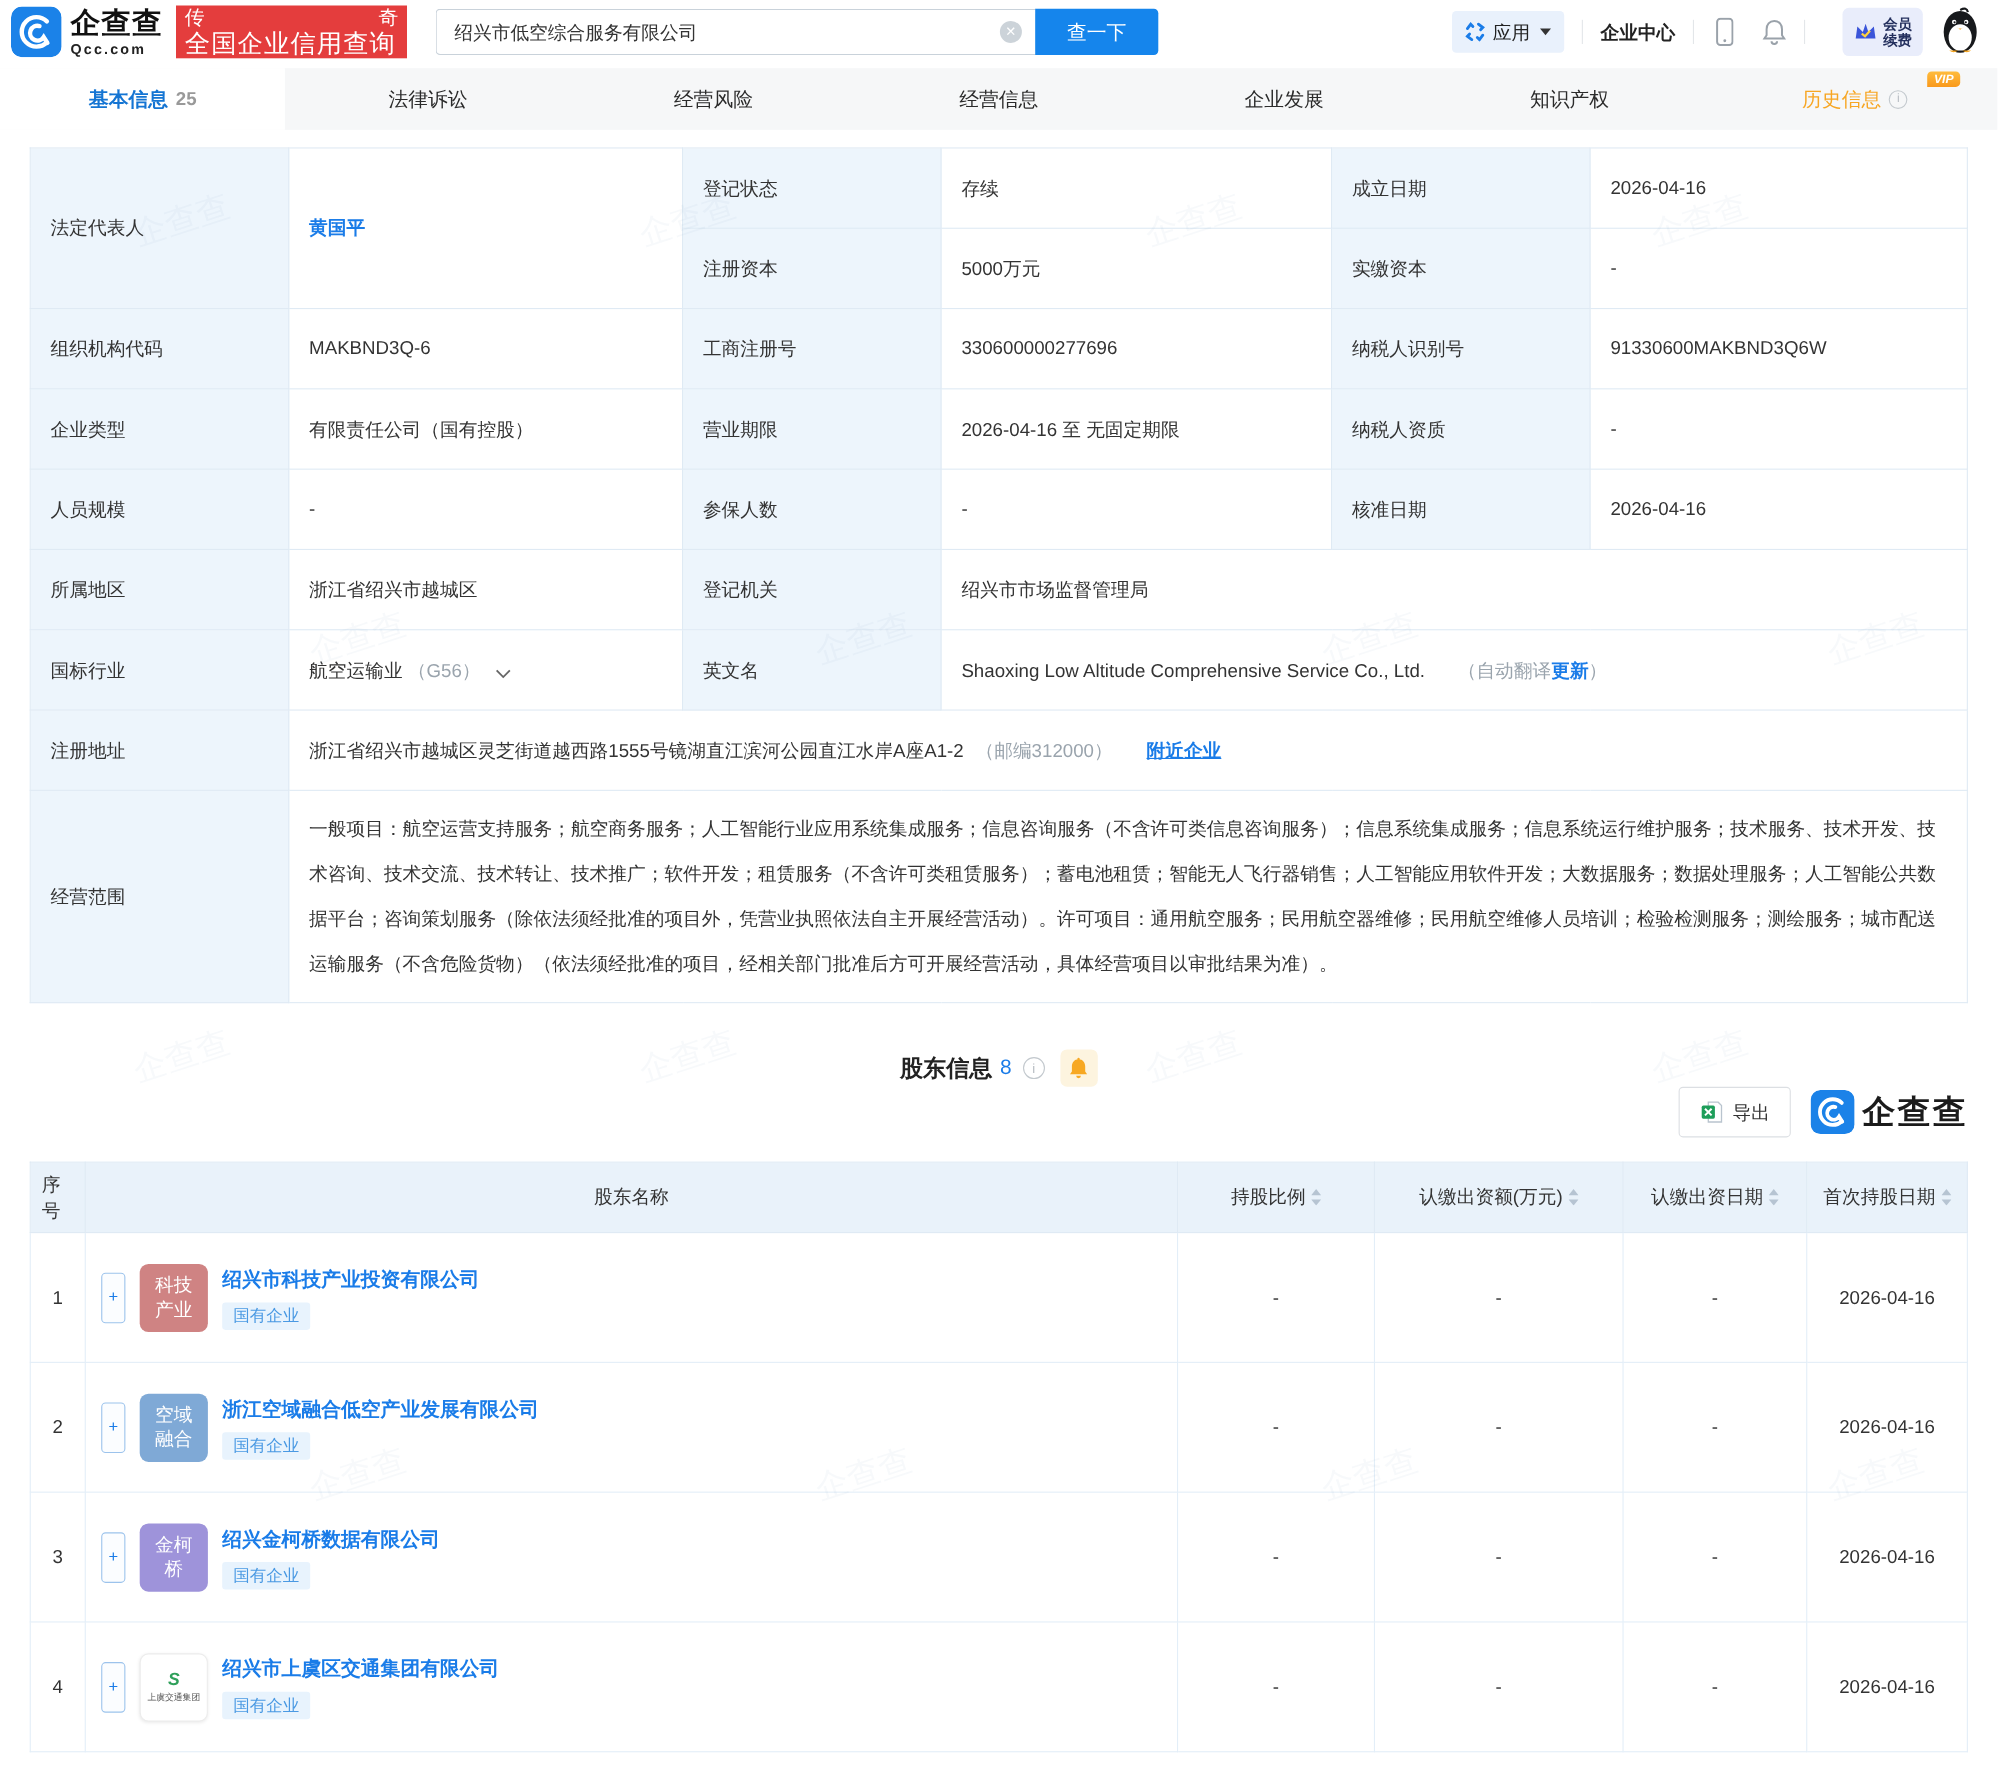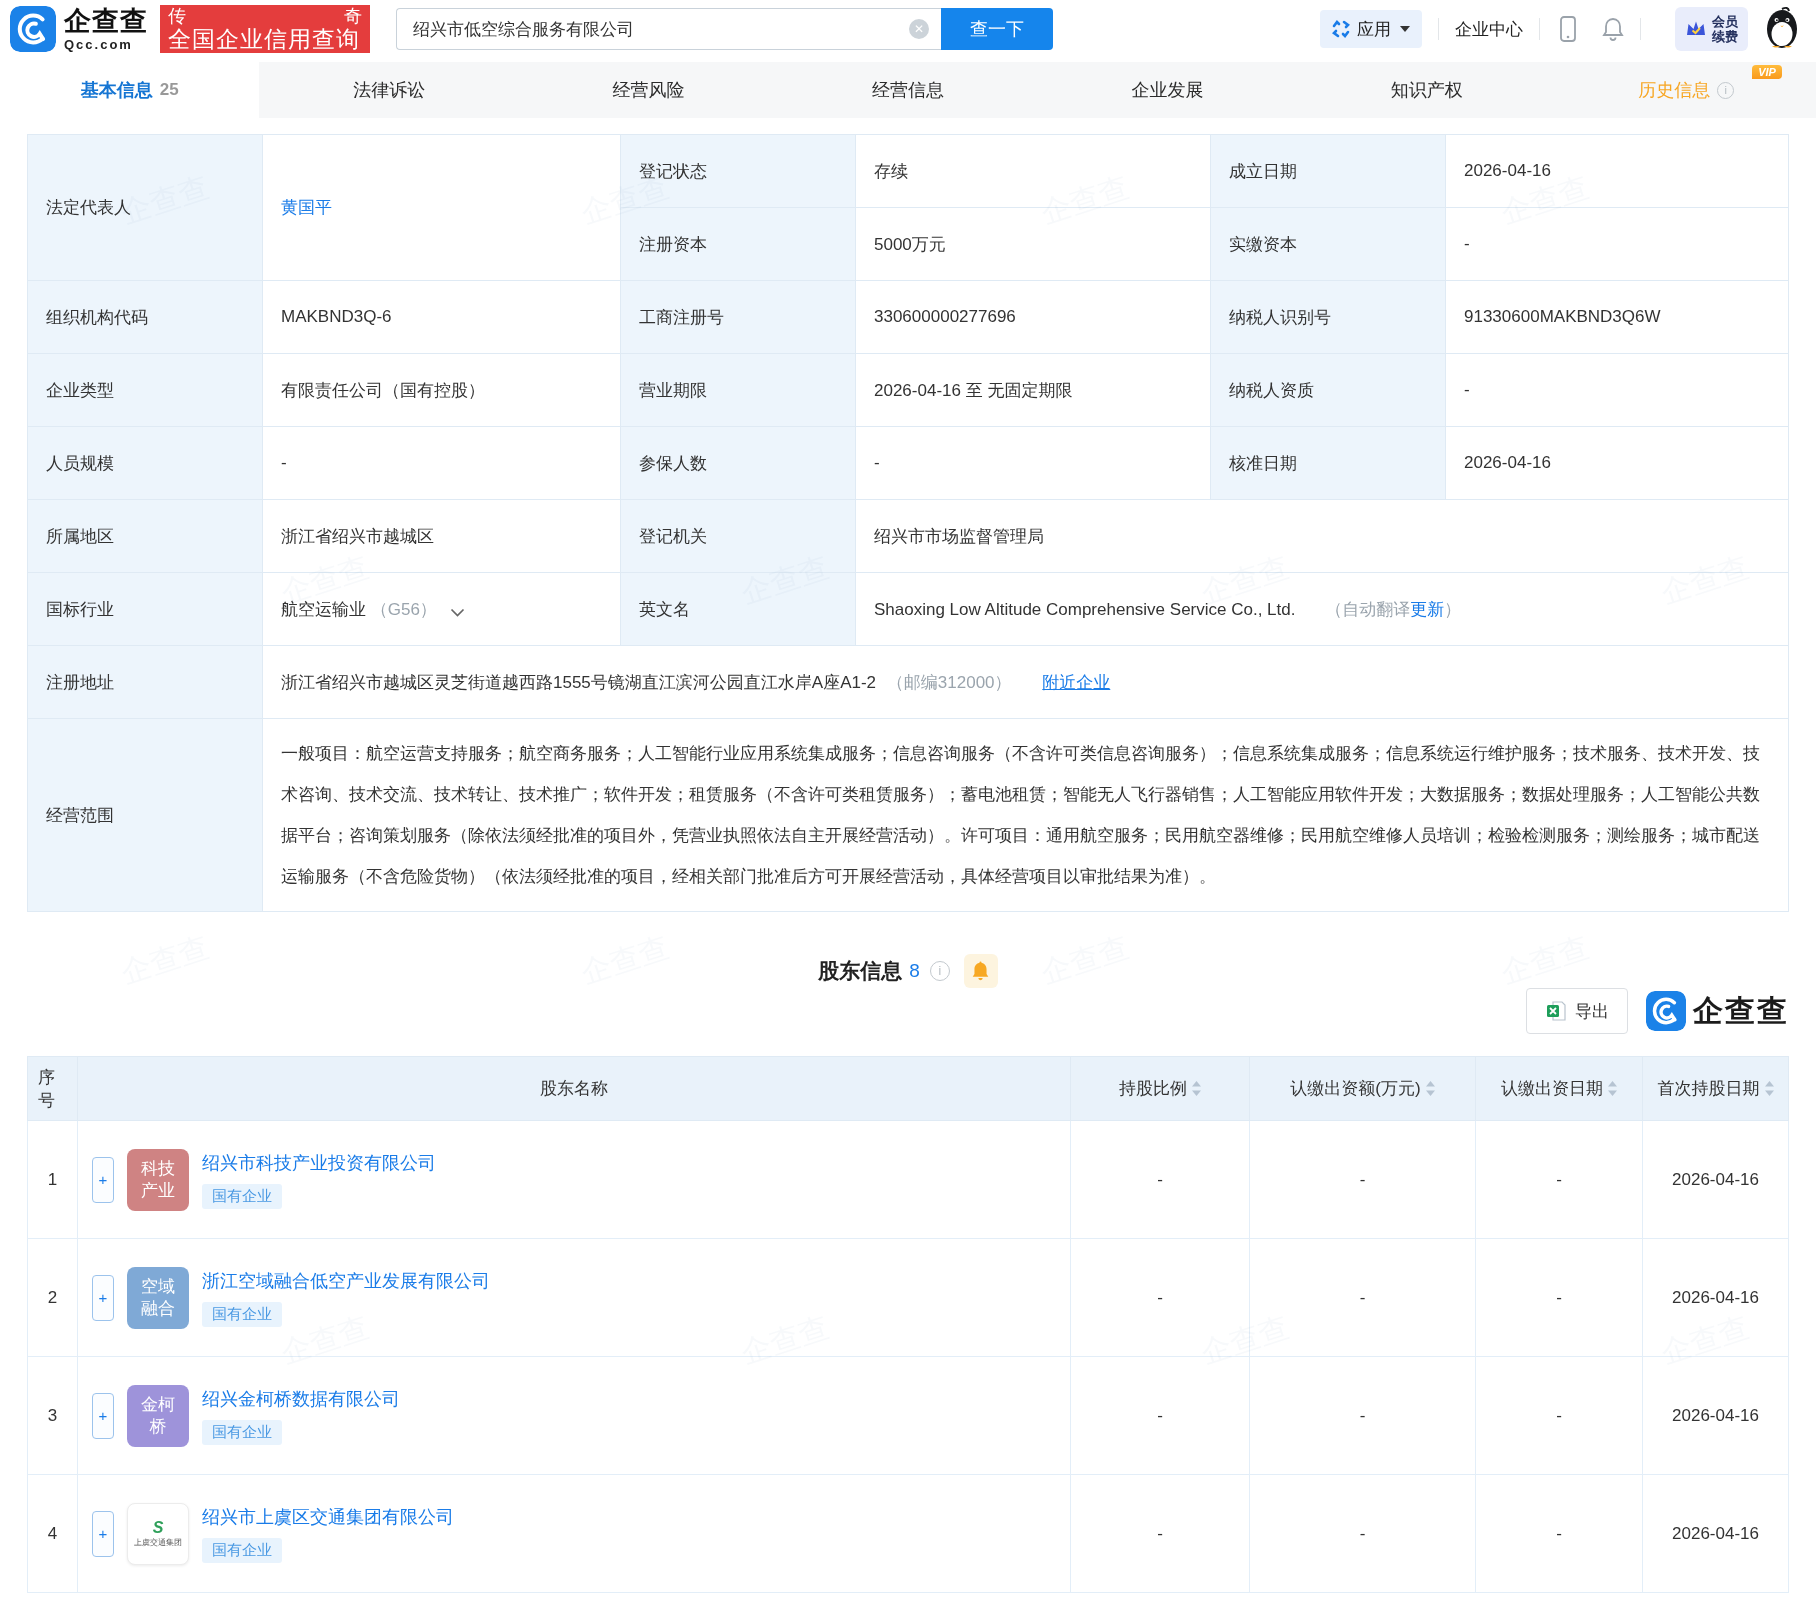--- a/index.html
+++ b/index.html
@@ -1,21 +1,21 @@
 <!DOCTYPE html>
 <html><head>
 <meta charset="utf-8">
 <style>
   * { box-sizing: border-box; margin: 0; padding: 0; }
   html,body { width: 1816px; height: 1608px; }
   body {
     overflow: hidden; background: #fff; position: relative;
     font-family: "Liberation Sans", "DejaVu Sans", sans-serif; color: #333;
   }
-  a { text-decoration: none; }
+  a { text-decoration: none; font-weight: bold; }
   .link { color: #1a7ce8; cursor: pointer; }
   .gray { color: #9aa4ad; }
 
   
   .header { display: flex; align-items: center; height: 58px; padding: 0 14px 0 10px; }
   .brand { display: flex; align-items: center; gap: 8px; }
   .brand-icon { width: 46px; height: 46px; border-radius: 10px; flex: none; }
   .brand-text { line-height: 1; }
   .brand-name { font-size: 27px; font-weight: 700; color: #111; letter-spacing: 1px; }
   .brand-domain { font-size: 13px; font-weight: 700; color: #222; letter-spacing: 2px; margin-top: 3px; }

